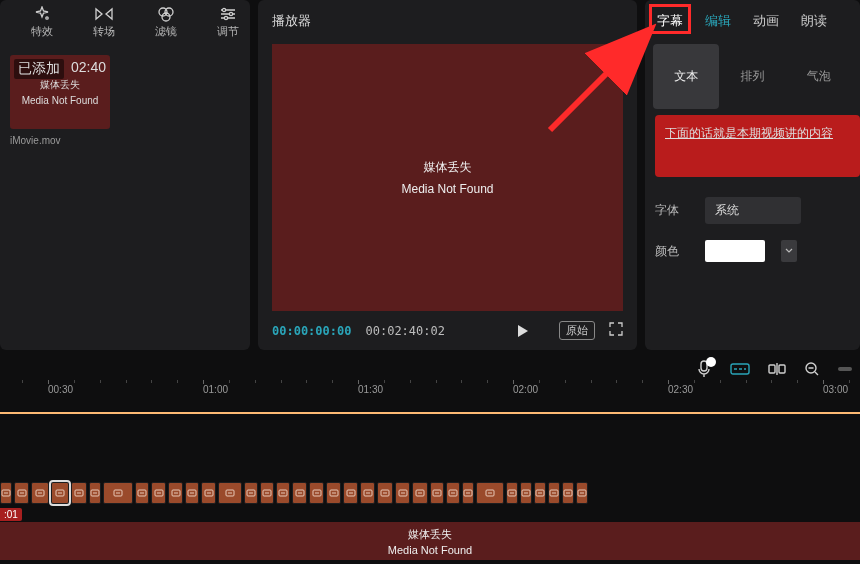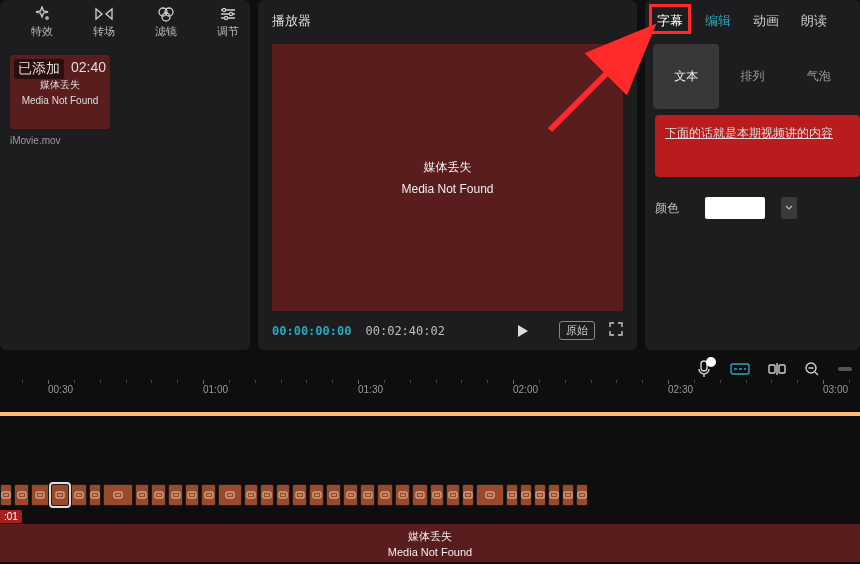--- a/index.html
+++ b/index.html
@@ -62,21 +62,21 @@
   .timeline-wrap { position: absolute; left: 0; right: 0; top: 362px; bottom: 0; }
   .tl-tools { position: absolute; right: 8px; top: -2px; display: flex; align-items: center; gap: 18px; }
   .tl-tools .tlico { cursor: pointer; color: #d0d0d0; display:flex; align-items:center; justify-content:center; }
   .tl-tools .tlico.active { color: #2aa5b9; }
   .zoom-track { width: 14px; height: 4px; background: #555; border-radius: 2px; position: relative; }
   .zoom-dot { position: absolute; left: 10px; top: -3px; width: 10px; height: 10px; background: #fff; border-radius: 50%; }
   .ruler { position: absolute; left: 0; right: 0; top: 22px; height: 22px; }
   .tick { position: absolute; top: 0; color: #9a9a9a; font-size: 10px; }
   .tick::before { content:""; position:absolute; left:0; top:-4px; width:1px; height:4px; background:#666; }
   .minor { position:absolute; top:-4px; width:1px; height:3px; background:#444; }
-  .tracks { position: absolute; left: 0; right: 0; top: 50px; bottom: 0; border-top: 4px solid #fdba74; }
+  .tracks { position: absolute; left: 0; right: 0; top: 50px; bottom: 0; border-top: 2px solid #fdba74; }
   .track-subs { position: absolute; left: 0; top: 68px; height: 22px; display:flex; gap:2px; padding-left:0; }
   .sub-clip { height: 22px; background: #9a4a2b; border: 1px solid #1d1d1f; border-radius: 2px; display:flex; align-items:center; justify-content:center; }
   .sub-clip svg { display:block; }
   .sub-clip.selected { outline: 2px solid #ddd; }
   .ts-badge { position:absolute; left:0; top:94px; background:#a71f1f; color:#fff; font-size:10px; padding:1px 4px; border-radius:0 2px 2px 0; }
   .track-video { position:absolute; left:0; top:108px; right:0; height:38px; background:#5a1d1d; display:flex; flex-direction:column; align-items:center; justify-content:center; color:#eee; font-size:11px; gap:2px; }
 </style>
 </head>
 <body>
 
@@ -168,20 +168,26 @@
       <span class="itab">动画</span>
       <span class="itab">朗读</span>
     </div>
     <div class="subtabs">
       <span class="stab active">文本</span>
       <span class="stab">排列</span>
       <span class="stab">气泡</span>
     </div>
     <div class="textarea-wrap">
       <div class="textarea">下面的话就是本期视频讲的内容</div>
+    </div>
+    <div class="prop-row">
+      <span class="plabel">字体</span>
+      <span class="select">
+        <span>系统</span>
+      </span>
     </div>
     <div class="prop-row">
       <span class="plabel">颜色</span>
       <span class="color-swatch" title="#ffffff"></span>
       <span class="color-dd">
         <svg width="8" height="6" viewBox="0 0 8 6">
             <path d="M1 1l3 3 3-3" stroke="#bbb" stroke-width="1.2" fill="none"></path>
           </svg>
       </span>
     </div>

